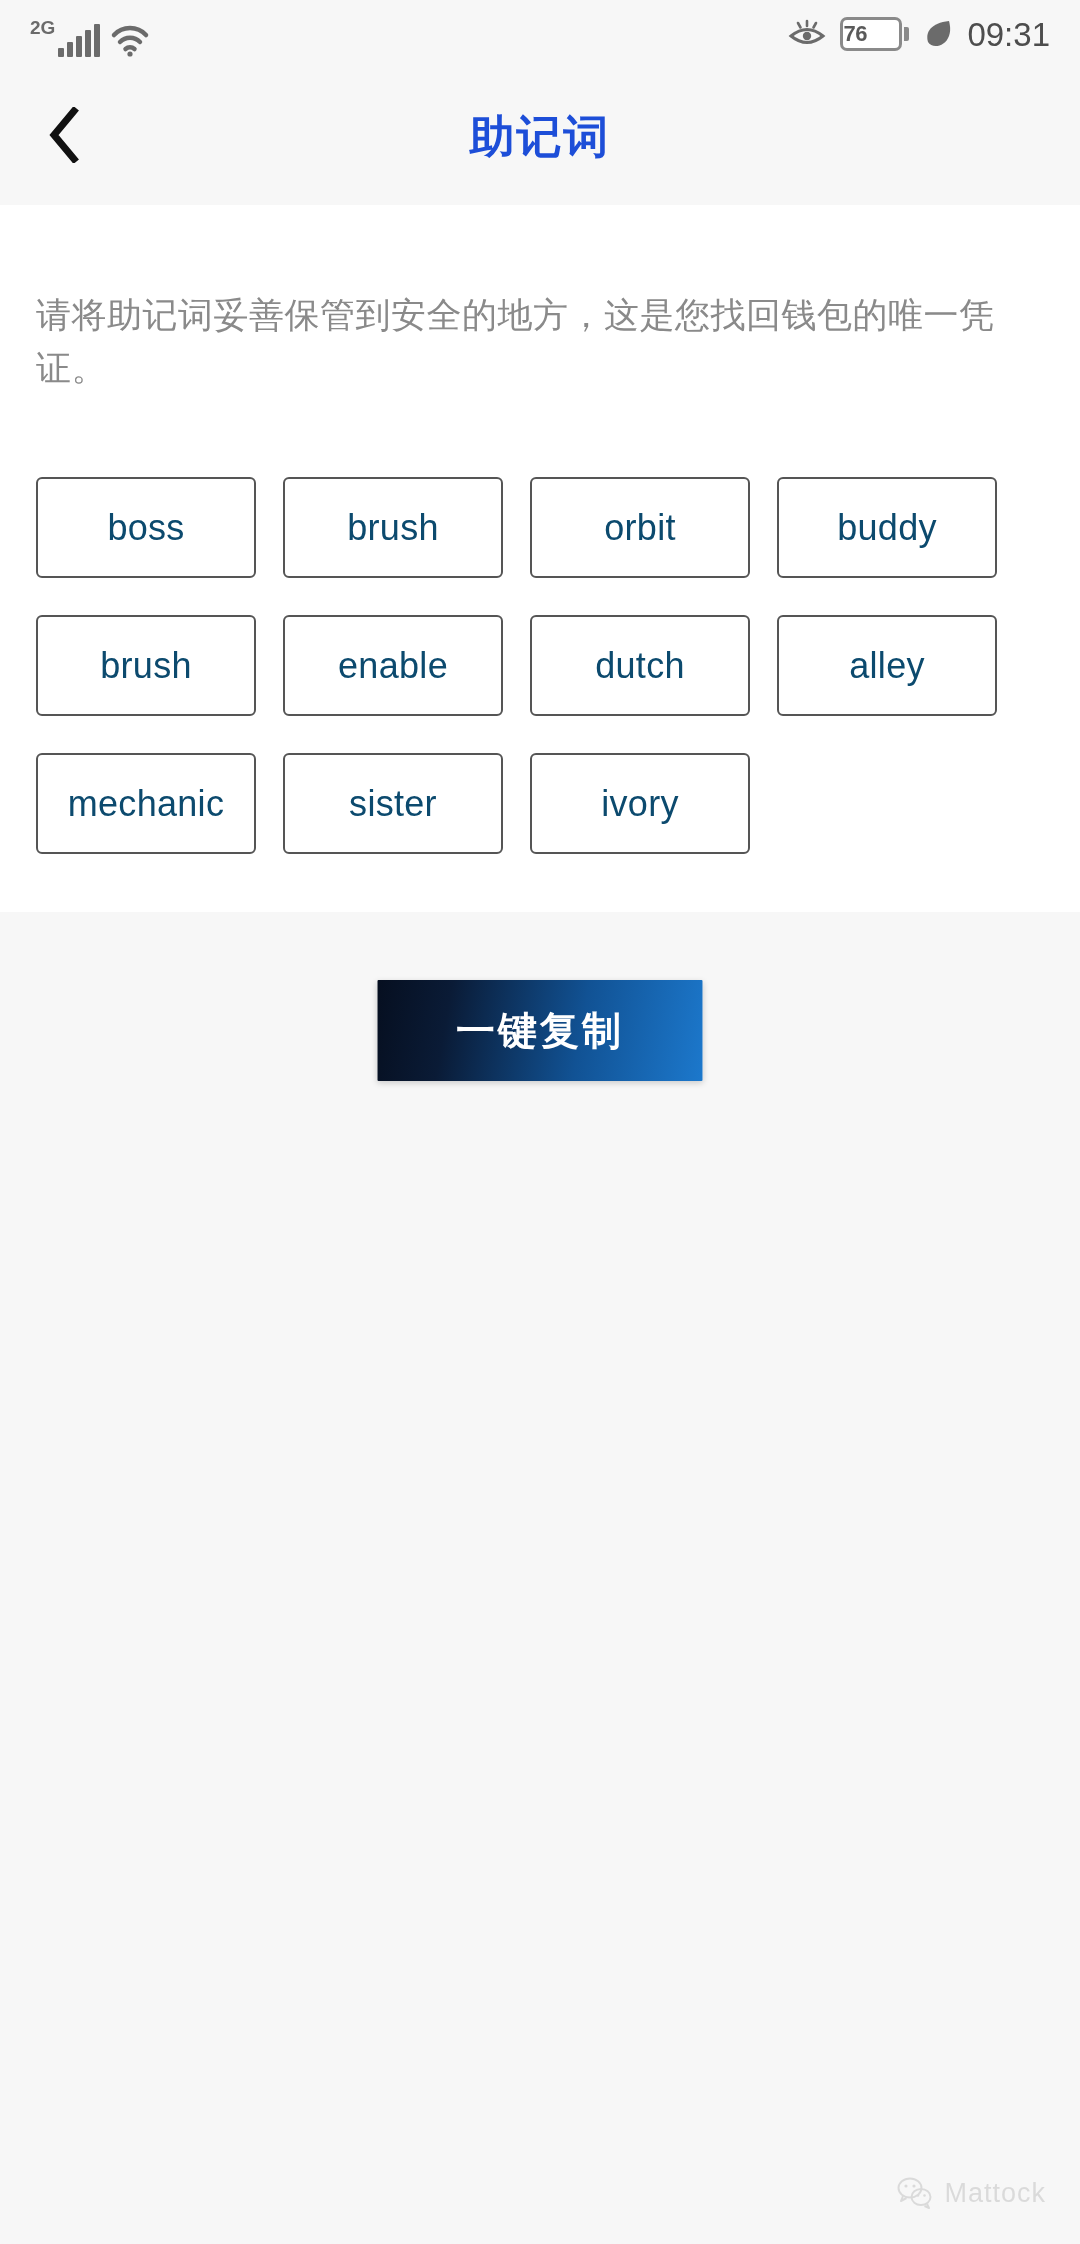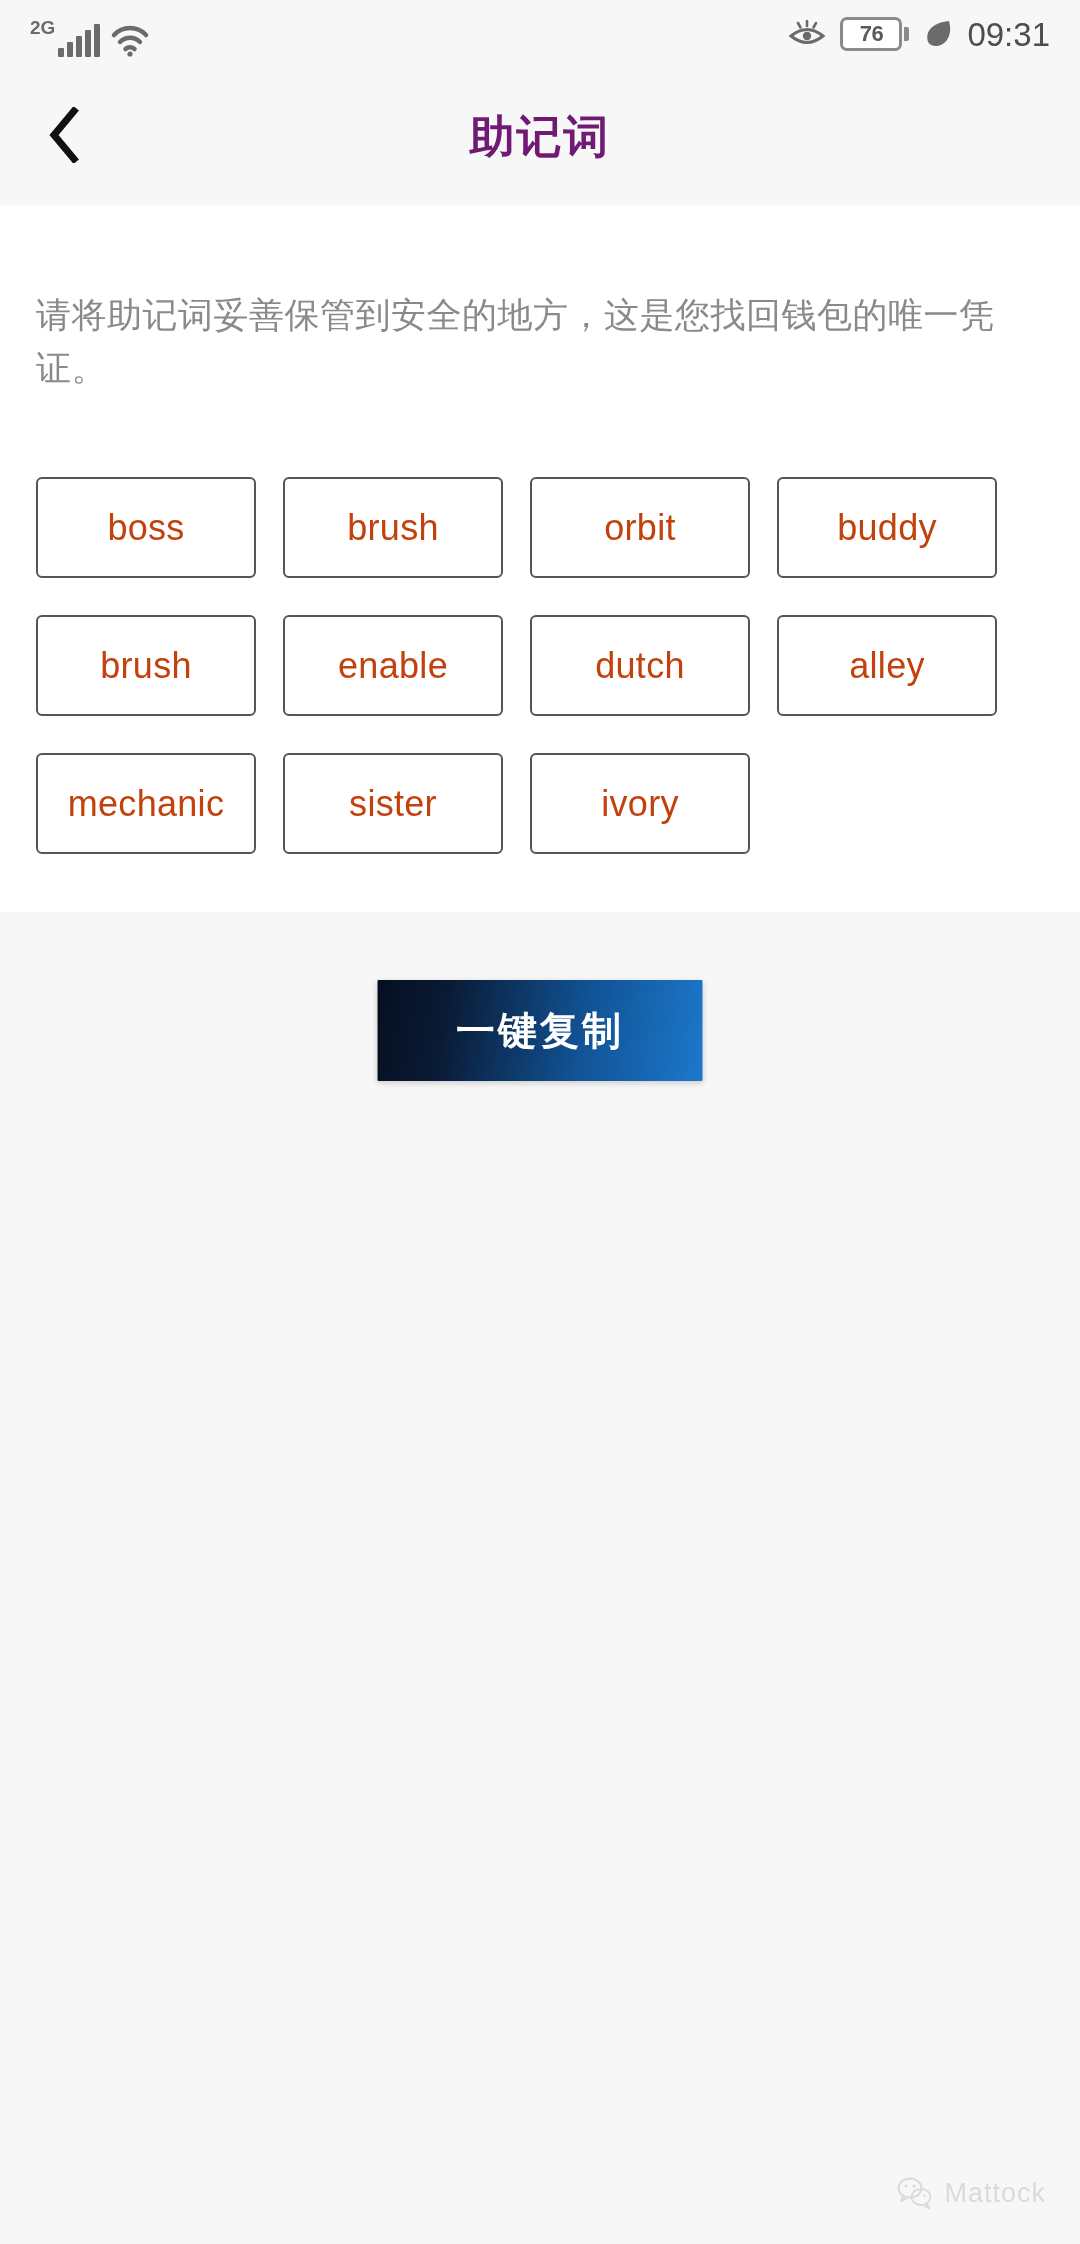--- a/index.html
+++ b/index.html
@@ -30,21 +30,21 @@
   .wifi { width:40px; height:34px; position:relative; }
   .wifi svg { position:absolute; bottom:0; left:0; }
 
   .status-right { display:flex; align-items:center; gap:14px; }
   .eye-icon { width:38px; height:30px; }
   .battery {
     display:flex; align-items:center;
   }
   .battery-body {
     width:62px; height:34px; border:3px solid #8a8a8a; border-radius:7px;
-    display:flex; align-items:center; justify-content:center;
+    display:flex; align-items:center; justify-content:flex-start;
     background:#ffffff;
   }
   .battery-num {
     font-size:22px; color:#5a5a5a; font-weight:600; line-height:1;
     letter-spacing:-0.5px;
   }
   .battery-cap {
     width:5px; height:14px; background:#8a8a8a; border-radius:0 2px 2px 0; margin-left:2px;
   }
   .leaf-icon { width:30px; height:32px; }
@@ -55,21 +55,21 @@
     position:absolute; top:68px; left:0; width:1080px; height:137px;
     background:#f7f7f7;
     display:flex; align-items:center;
   }
   .back-btn {
     position:absolute; left:22px; top:50%; transform:translateY(-50%);
     width:84px; height:84px; display:flex; align-items:center; justify-content:center;
   }
   .page-title {
     width:100%; text-align:center;
-    font-size:45px; font-weight:bold; color:#701a75;
+    font-size:45px; font-weight:bold; color:#1d4ed8;
     letter-spacing:2px;
   }
 
   
   .content-card {
     position:absolute; top:205px; left:0; width:1080px; height:707px;
     background:#ffffff;
   }
   .desc {
     position:absolute; top:84px; left:36px; width:1008px;
@@ -84,21 +84,21 @@
     grid-template-columns:repeat(4, 220px);
     grid-auto-rows:101px;
     column-gap:27px;
     row-gap:37px;
   }
   .word-cell {
     border:2px solid #555555;
     border-radius:6px;
     background:#ffffff;
     display:flex; align-items:center; justify-content:center;
-    font-size:36px; color:#c2410c;
+    font-size:36px; color:#0c4a6e;
     letter-spacing:0.3px;
   }
 
   
   .button-area {
     position:absolute; top:912px; left:0; width:1080px; height:1332px;
     background:#f7f7f7;
   }
   .copy-btn {
     position:absolute; top:68px; left:50%; transform:translateX(-50%);

